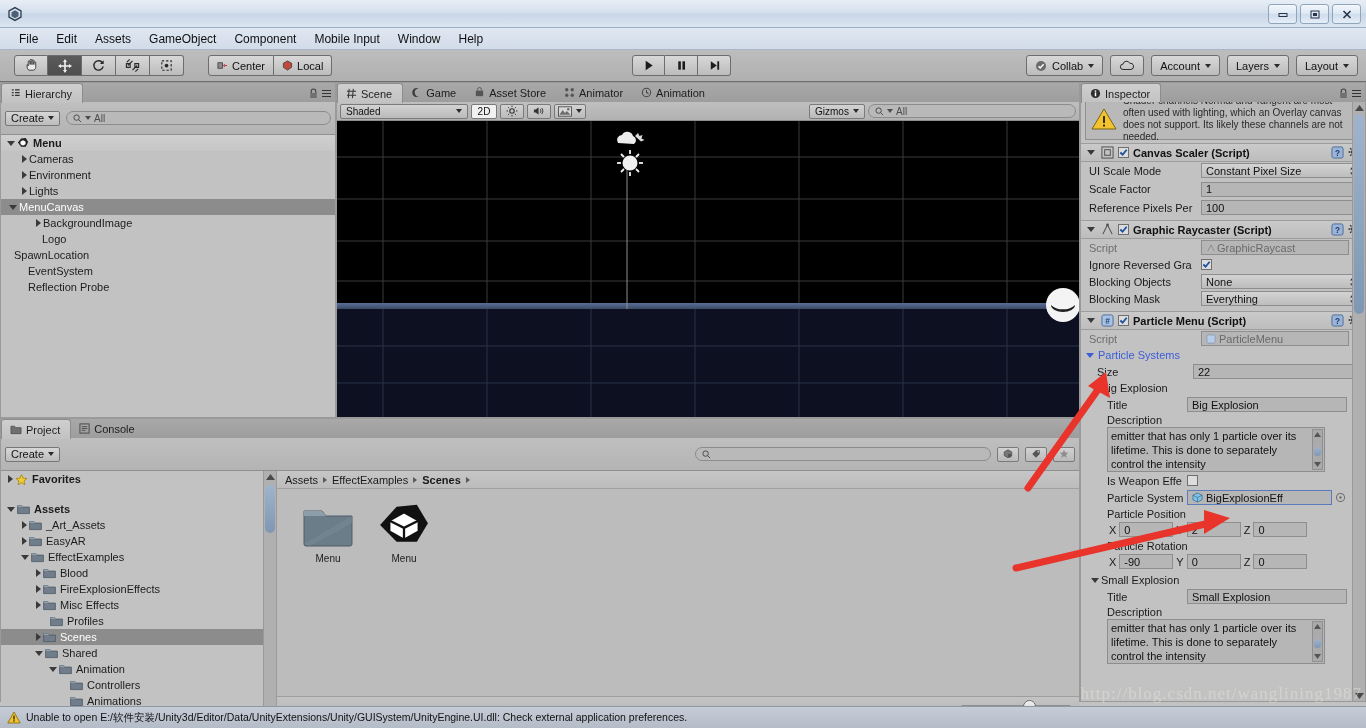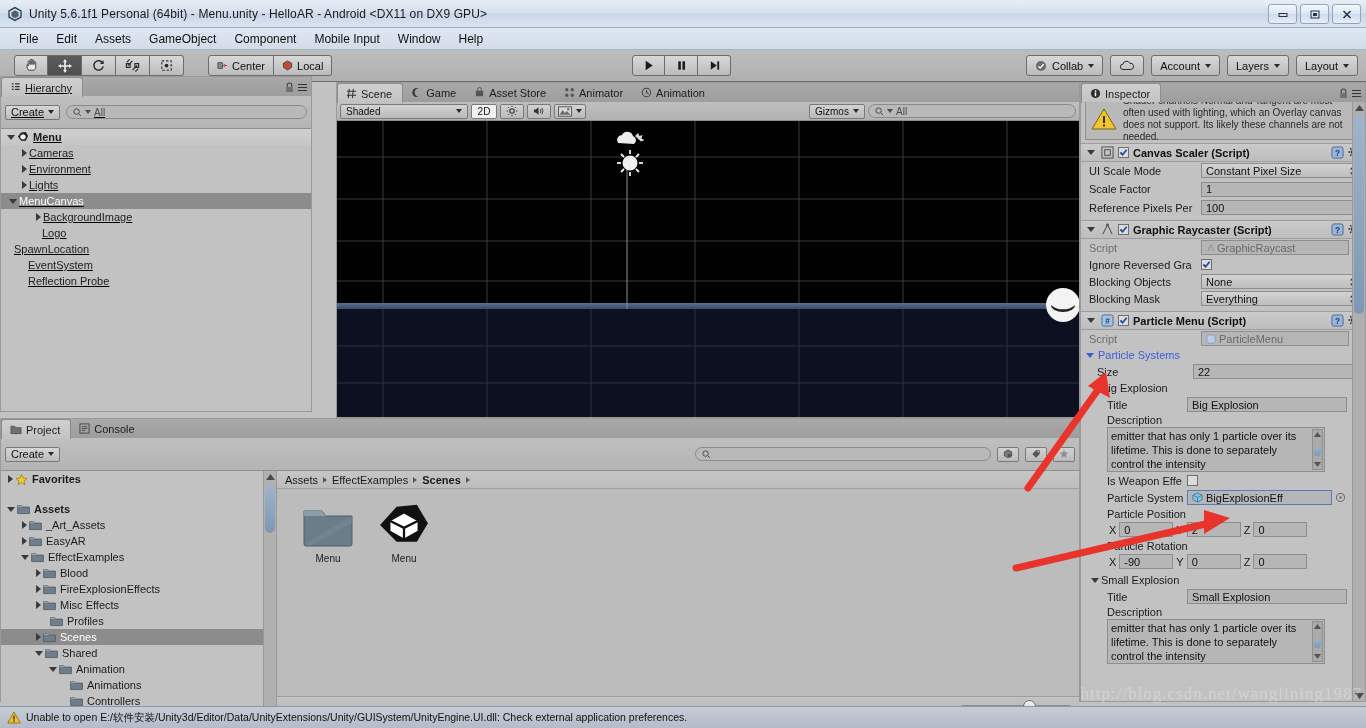--- a/index.html
+++ b/index.html
@@ -191,21 +191,20 @@
 
 <div id="app">
 
   <div class="titlebar">
     <span class="title-ico">
       <svg width="16" height="16" viewBox="0 0 16 16">
           <path d="M8 1.6 L14 5 V11 L8 14.4 L2 11 V5 Z" fill="none" stroke="#2a3a4a" stroke-width="1.3"></path>
           <path d="M8 4.3 L11.5 6.3 V10.3 L8 12.3 L4.5 10.3 V6.3 Z" fill="#4a6178"></path>
         </svg>
     </span>
-    <span class="title-text">Unity 5.6.1f1 Personal (64bit) - Menu.unity - HelloAR - Android &lt;DX11 on DX9 GPU&gt;</span>
     <div class="wbtns">
       <div class="wbtn">
         <svg width="14" height="10" viewBox="0 0 14 10">
             <rect x="3" y="4.5" width="8" height="3" fill="none" stroke="#26354a" stroke-width="1"></rect>
           </svg>
       </div>
       <div class="wbtn">
         <svg width="14" height="11" viewBox="0 0 14 11">
             <rect x="3" y="2" width="8" height="7" fill="none" stroke="#26354a" stroke-width="1"></rect>
             <rect x="5" y="4" width="4" height="3" fill="#26354a"></rect>
@@ -318,21 +317,21 @@
         <span>Layers</span>
         <span class="caret"></span>
       </div>
       <div class="rbtn">
         <span>Layout</span>
         <span class="caret"></span>
       </div>
     </div>
   </div>
 
-  <div class="panel" style="left:0;top:76px;width:312px;height:336px;text-decoration:underline;">
+  <div class="panel" style="left:0;top:82px;width:336px;height:336px;">
     <div class="tabrow">
       <div class="tab active">
         <svg width="11" height="11" viewBox="0 0 12 12">
             <path d="M2 2 h2 M2 5 h2 M2 8 h2" stroke="#333" stroke-width="1.2"></path>
             <path d="M5.5 2 h5 M5.5 5 h5 M5.5 8 h5" stroke="#333" stroke-width="1.2"></path>
           </svg>
         <span>Hierarchy</span>
       </div>
       <div class="tabicons">
         <svg width="9" height="11" viewBox="0 0 9 11">
@@ -998,29 +997,29 @@
                 <path d="M0.6 1.6 h4.2 l1.2 1.5 H0.6z" fill="#93a3ad"></path>
               </svg>
               <span>Animation</span>
             </div>
             <div class="h-row" style="padding-left: 60px;">
               <span class="arrow blank"></span>
               <svg width="13" height="11" viewBox="0 0 13 11" style="margin-right: 4px; flex: 0 0 auto;">
                 <path d="M0.6 1.6 h4.2 l1.2 1.5 H12.4 V9.6 H0.6z" fill="#6f7e8a" stroke="#4c5862" stroke-width="0.8"></path>
                 <path d="M0.6 1.6 h4.2 l1.2 1.5 H0.6z" fill="#93a3ad"></path>
               </svg>
-              <span>Animations</span>
+              <span>Controllers</span>
             </div>
             <div class="h-row" style="padding-left: 60px;">
               <span class="arrow blank"></span>
               <svg width="13" height="11" viewBox="0 0 13 11" style="margin-right: 4px; flex: 0 0 auto;">
                 <path d="M0.6 1.6 h4.2 l1.2 1.5 H12.4 V9.6 H0.6z" fill="#6f7e8a" stroke="#4c5862" stroke-width="0.8"></path>
                 <path d="M0.6 1.6 h4.2 l1.2 1.5 H0.6z" fill="#93a3ad"></path>
               </svg>
-              <span>Controllers</span>
+              <span>Animations</span>
             </div>
           </div>
         <div style="position:absolute;right:0;top:0;width:13px;height:244px;background:#b0b0b0;border-left:1px solid #999;">
           <svg width="11" height="8" viewBox="0 0 11 8" style="position:absolute;left:1px;top:2px;">
               <path d="M5.5 1 L10 7 H1z" fill="#4a4a4a"></path>
             </svg>
           <div style="position:absolute;left:1px;right:1px;top:14px;height:48px;background:linear-gradient(180deg,#9fb4cc,#7f97b3);border-radius:5px;"></div>
           <svg width="11" height="8" viewBox="0 0 11 8" style="position:absolute;left:1px;bottom:2px;">
               <path d="M5.5 7 L10 1 H1z" fill="#4a4a4a"></path>
             </svg>

